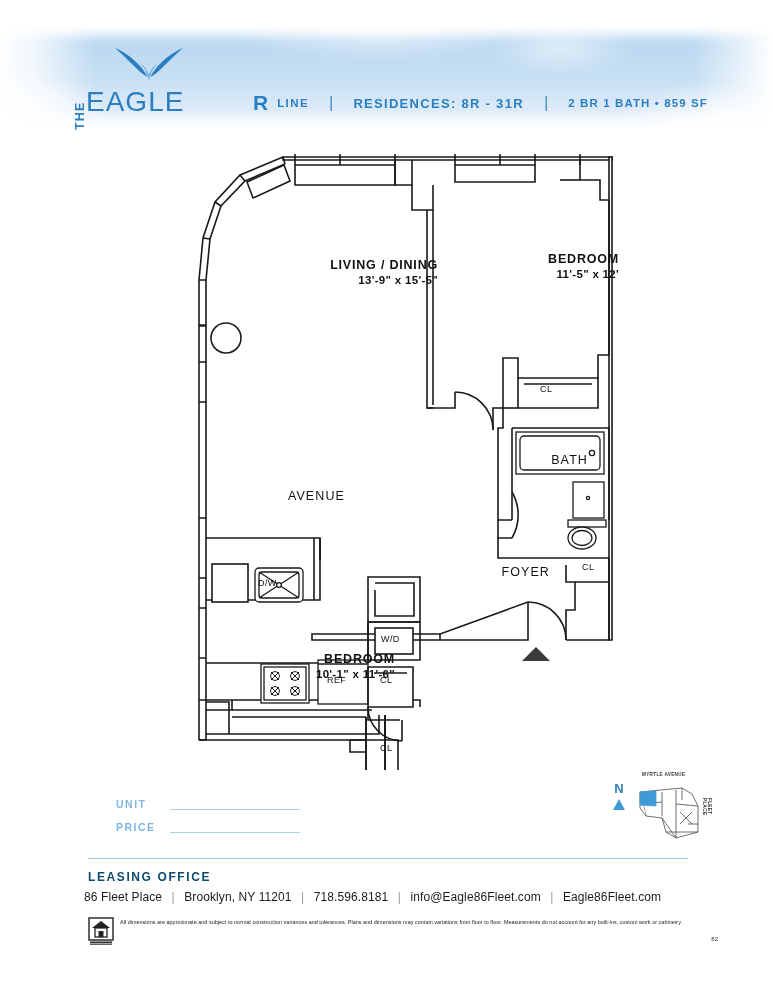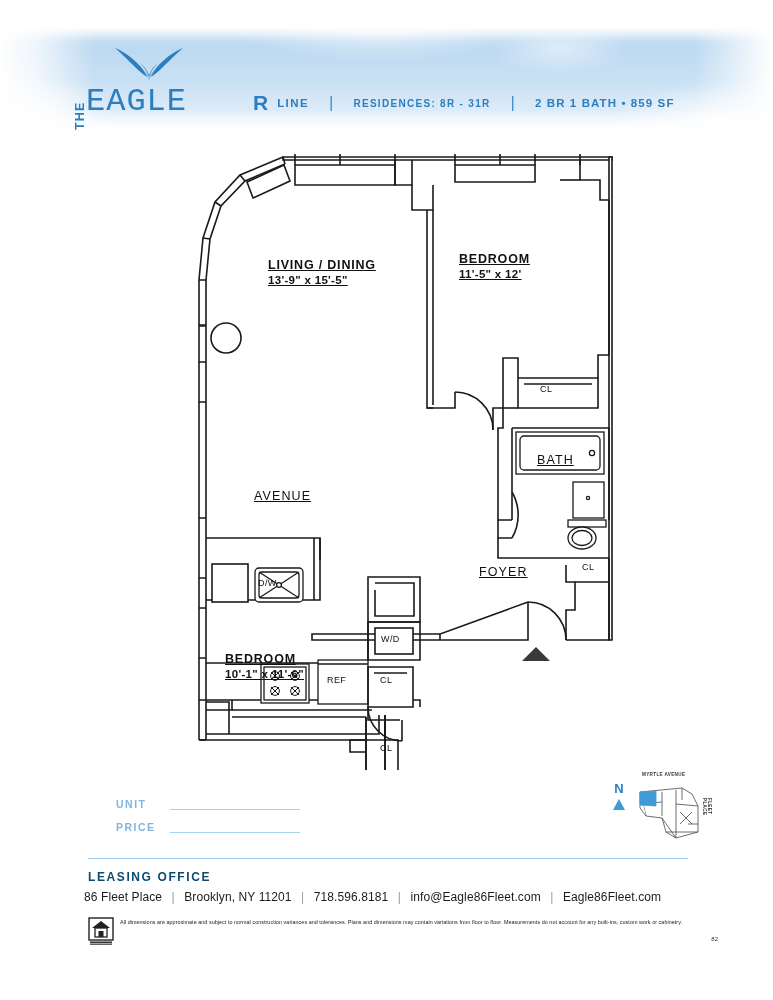--- a/index.html
+++ b/index.html
@@ -42,40 +42,40 @@
 
   #logo{position:absolute;left:73px;top:46px;width:150px;height:78px;}
   .wings{position:absolute;left:40px;top:0px;width:72px;height:36px;}
   .the-word{
     position:absolute;left:0px;top:84px;
     transform:rotate(-90deg);transform-origin:0 0;
     font-size:12.5px;letter-spacing:1.2px;color:#2b7fc0;font-weight:600;
   }
   .eagle-word{
     position:absolute;left:13px;top:36px;
-    font-size:32px;line-height:40px;letter-spacing:1px;
-    color:#2b7fc0;font-weight:400;font-family:Liberation Mono, monospace;
+    font-size:28px;line-height:40px;letter-spacing:1px;
+    color:#2b7fc0;font-weight:400;
   }
 
   #head-meta{
     position:absolute;left:253px;top:90px;height:26px;
     display:flex;align-items:center;color:#2b7fc0;white-space:nowrap;
   }
   .hm-letter{font-size:21px;font-weight:700;letter-spacing:0;}
   .hm-line{font-size:11.5px;font-weight:700;letter-spacing:1.4px;margin-left:9px;}
   .hm-pipe{font-size:17px;font-weight:400;margin:0 20px;opacity:.85;}
-  .hm-res{font-size:10px;font-weight:700;letter-spacing:1.3px;}
+  .hm-res{font-size:13px;font-weight:700;letter-spacing:1.3px;}
   .hm-spec{font-size:11.5px;font-weight:700;letter-spacing:1.1px;}
 
   
   #plan{position:absolute;left:0;top:140px;width:773px;height:630px;}
   #plan svg{display:block;}
 
   
-  .rm{position:absolute;text-align:left;color:#111;white-space:nowrap;text-decoration:underline;}
+  .rm{position:absolute;text-align:right;color:#111;white-space:nowrap;}
   .rm .rname{font-size:12.5px;font-weight:700;letter-spacing:.8px;}
   .rm .rdim{font-size:11.5px;font-weight:700;letter-spacing:.3px;margin-top:2px;}
   .rm.light .rname{font-weight:500;letter-spacing:1.1px;padding-left:39px;}
   .tag{position:absolute;font-size:9px;font-weight:500;letter-spacing:.4px;color:#111;white-space:nowrap;}
 
   
   #unitprice{position:absolute;left:88px;top:798px;width:260px;}
   .up-row{display:flex;align-items:flex-end;margin-bottom:11px;margin-left:28px;}
   .up-label{font-size:10.5px;font-weight:600;letter-spacing:1.5px;color:#7db6e0;width:46px;}
   .up-line{flex:1;border-bottom:1px solid #a9d2ee;height:11px;margin-left:8px;max-width:130px;}

